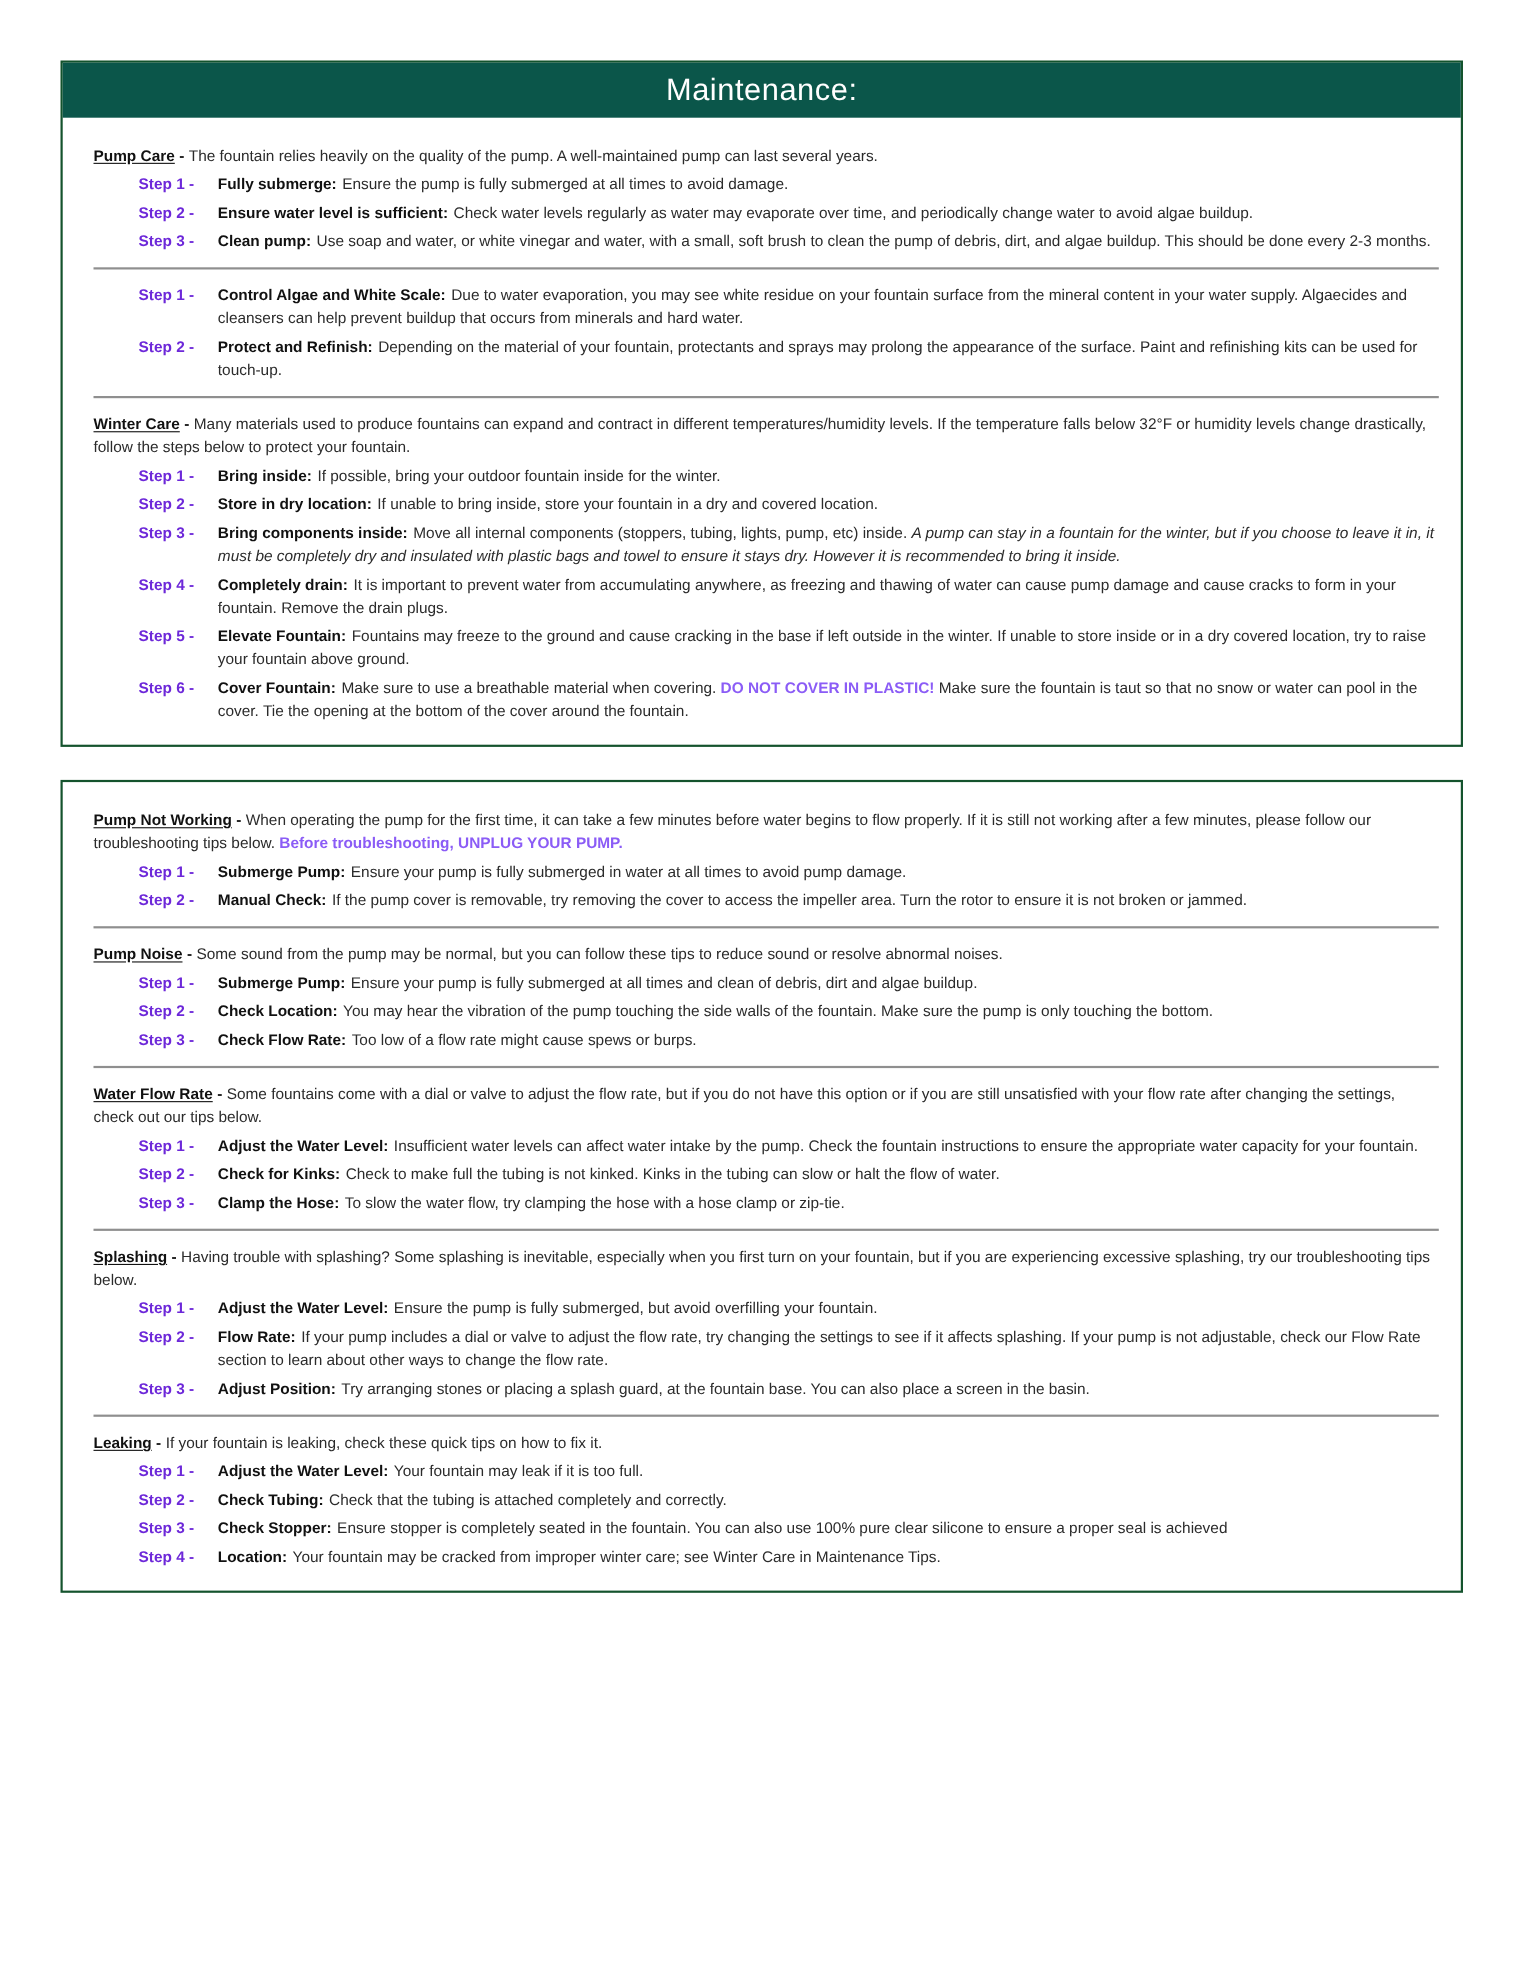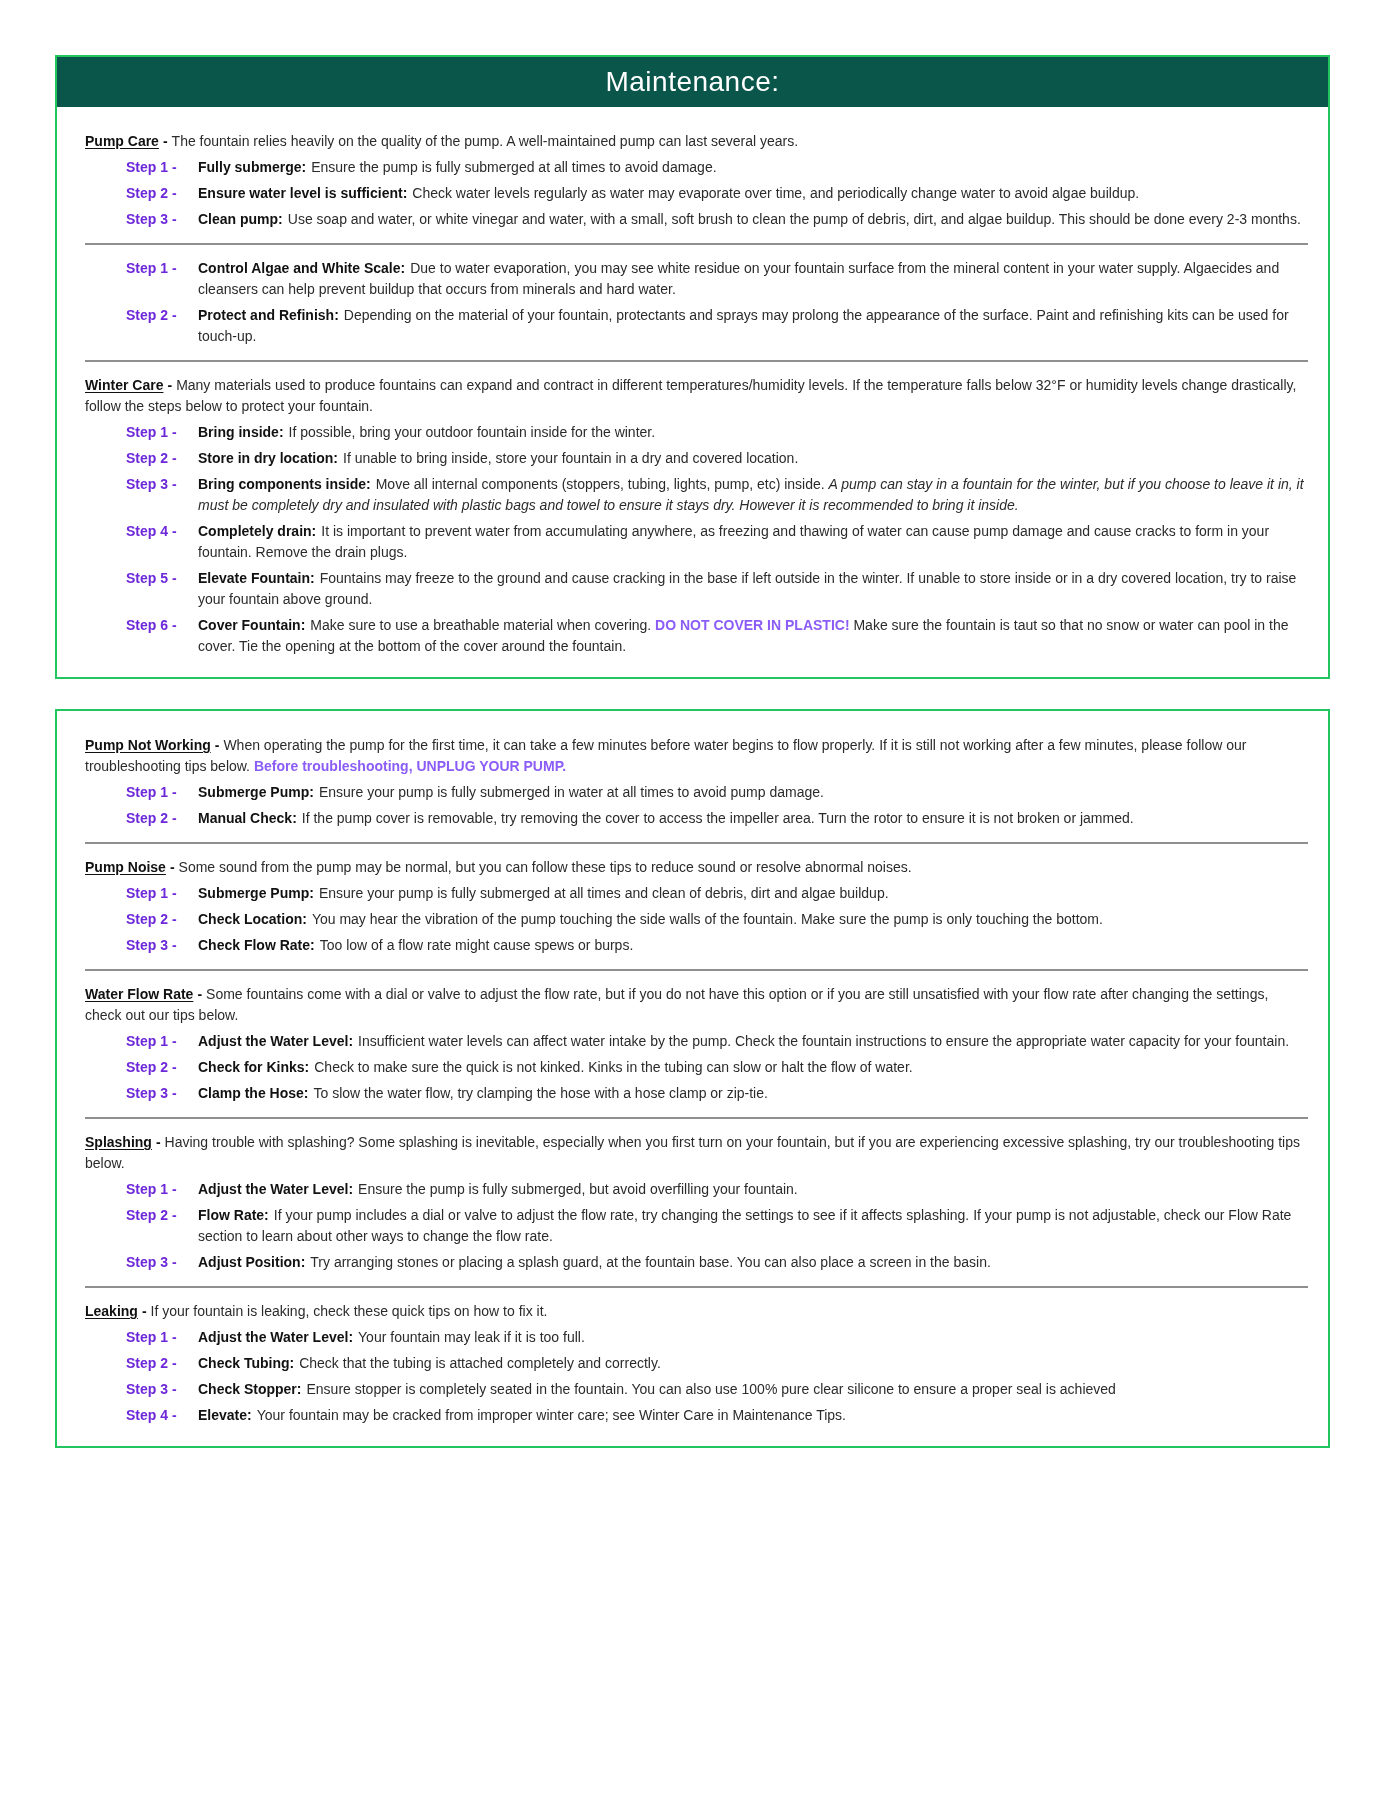--- a/index.html
+++ b/index.html
@@ -1,21 +1,21 @@
 <!DOCTYPE html>
 <html><head>
 <meta charset="utf-8">
 <style>
   html,body { margin:0; padding:0; }
   body {
     width:1391px; min-height:1800px; background:#ffffff;
     font-family:"Liberation Sans", sans-serif;
     color:#2b2b2b; -webkit-font-smoothing:antialiased;
   }
-  .box { margin-left:55px; margin-right:61px; border:2px solid #22c55e; background:#fff; }
+  .box { margin-left:55px; margin-right:61px; border:2px solid #14532d; background:#fff; }
   .box.maint { margin-top:55px; }
   .box.trouble { margin-top:30px; }
   .bar { background:#0b564a; height:50px; display:flex; align-items:center; justify-content:center; }
   .bar .ttl { color:#ffffff; font-size:28px; letter-spacing:0.5px; font-weight:400; }
   .content { padding:24px 20px 15px 28px; font-size:14px; line-height:21px; }
   .lead { margin:0 0 5px 0; }
   .h { font-weight:bold; text-decoration:underline; text-underline-offset:2px; color:#111; }
   .sep { font-weight:bold; color:#111; margin:0 4px; }
   .step { display:flex; margin:0 0 5px 41px; }
   .slabel { flex:0 0 72px; font-weight:bold; color:#6d28d9; white-space:nowrap; }
@@ -134,21 +134,21 @@
       <hr class="div">
 
       <div>
         <p class="lead"><span class="h">Water Flow Rate</span><span class="sep">-</span><span>Some fountains come with a dial or valve to adjust the flow rate, but if you do not have this option or if you are still unsatisfied with your flow rate after changing the settings, check out our tips below.</span></p>
         <div class="step">
             <span class="slabel">Step 1 -</span>
             <span class="sbody"><span class="stitle">Adjust the Water Level:</span><span>Insufficient water levels can affect water intake by the pump. Check the fountain instructions to ensure the appropriate water capacity for your fountain.</span></span>
           </div>
         <div class="step">
             <span class="slabel">Step 2 -</span>
-            <span class="sbody"><span class="stitle">Check for Kinks:</span><span>Check to make sure the quick is not kinked. Kinks in the tubing can slow or halt the flow of water.</span></span>
+            <span class="sbody"><span class="stitle">Check for Kinks:</span><span>Check to make full the tubing is not kinked. Kinks in the tubing can slow or halt the flow of water.</span></span>
           </div>
         <div class="step">
             <span class="slabel">Step 3 -</span>
             <span class="sbody"><span class="stitle">Clamp the Hose:</span><span>To slow the water flow, try clamping the hose with a hose clamp or zip-tie.</span></span>
           </div>
       </div>
 
       <hr class="div">
 
       <div>
@@ -178,20 +178,20 @@
         <div class="step">
             <span class="slabel">Step 2 -</span>
             <span class="sbody"><span class="stitle">Check Tubing:</span><span>Check that the tubing is attached completely and correctly.</span></span>
           </div>
         <div class="step">
             <span class="slabel">Step 3 -</span>
             <span class="sbody"><span class="stitle">Check Stopper:</span><span>Ensure stopper is completely seated in the fountain. You can also use 100% pure clear silicone to ensure a proper seal is achieved</span></span>
           </div>
         <div class="step">
             <span class="slabel">Step 4 -</span>
-            <span class="sbody"><span class="stitle">Elevate:</span><span>Your fountain may be cracked from improper winter care; see Winter Care in Maintenance Tips.</span></span>
+            <span class="sbody"><span class="stitle">Location:</span><span>Your fountain may be cracked from improper winter care; see Winter Care in Maintenance Tips.</span></span>
           </div>
       </div>
 
     </div>
   </div>
 
 </div>
 
 </body></html>

